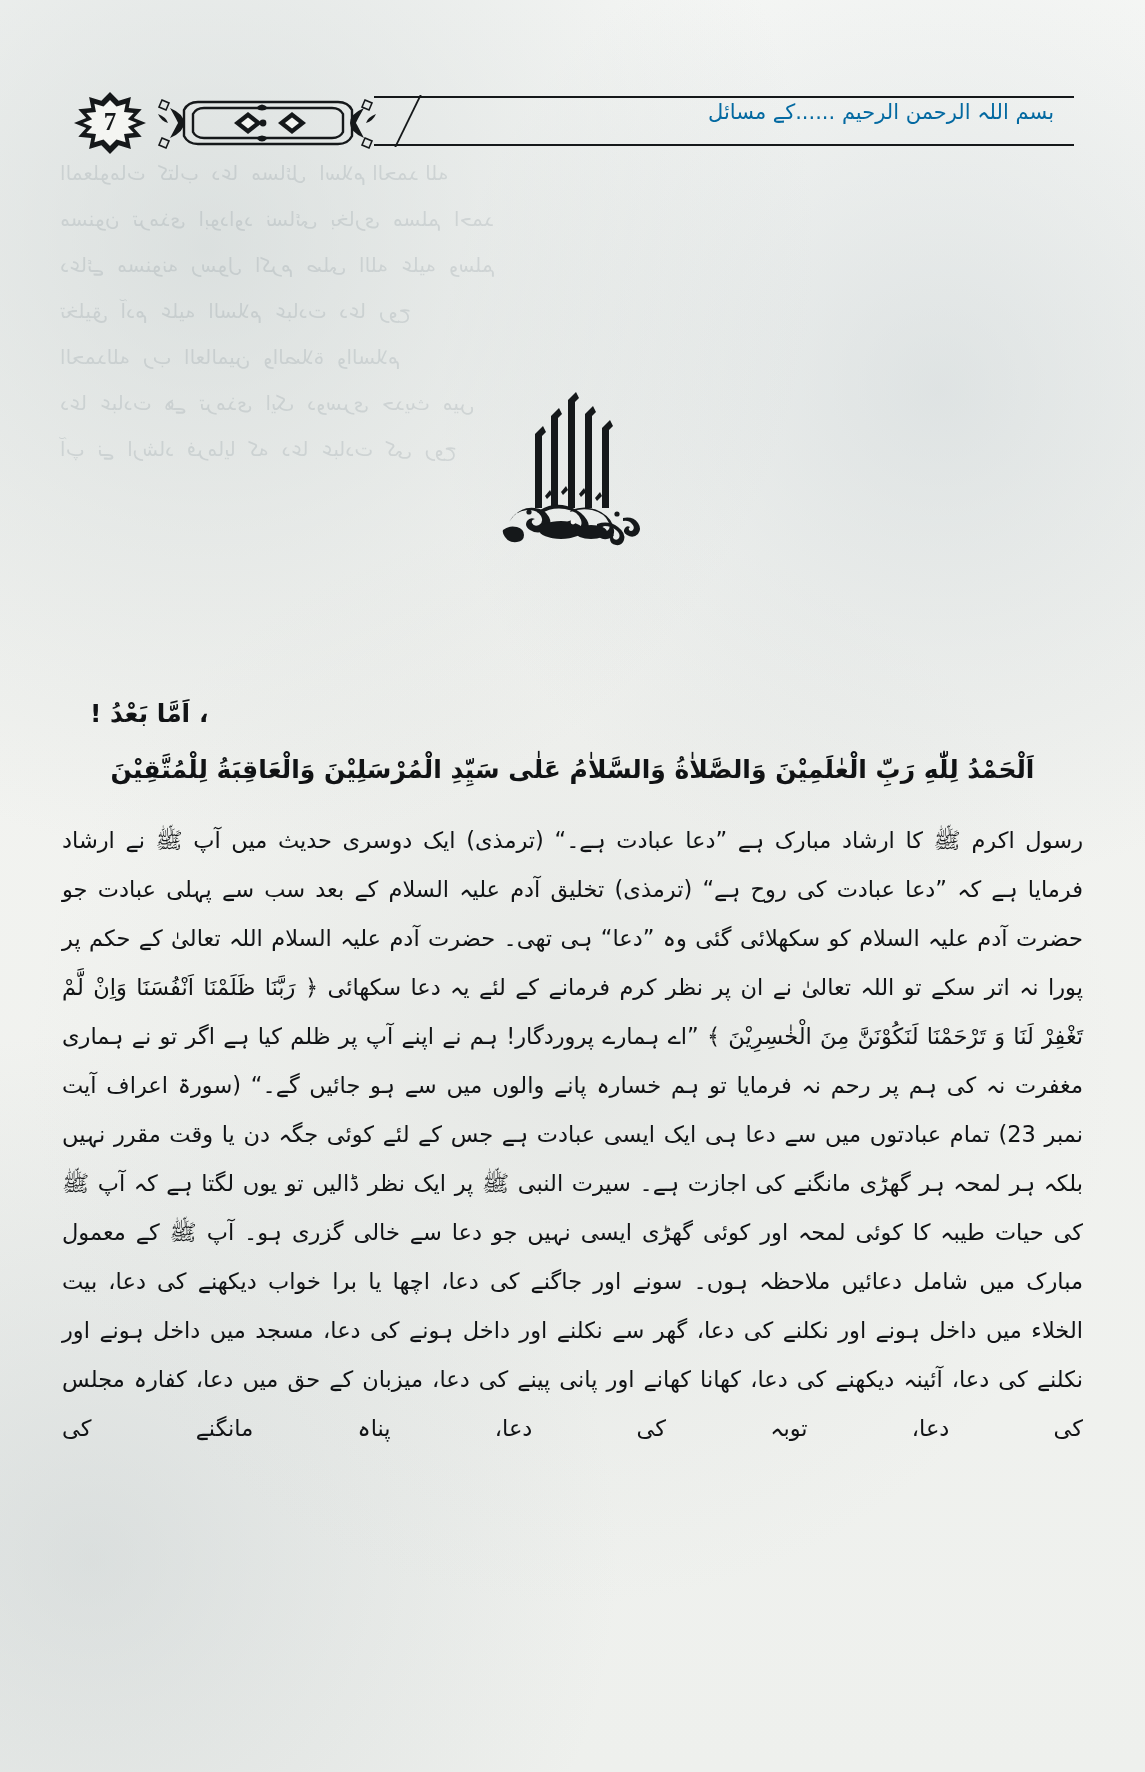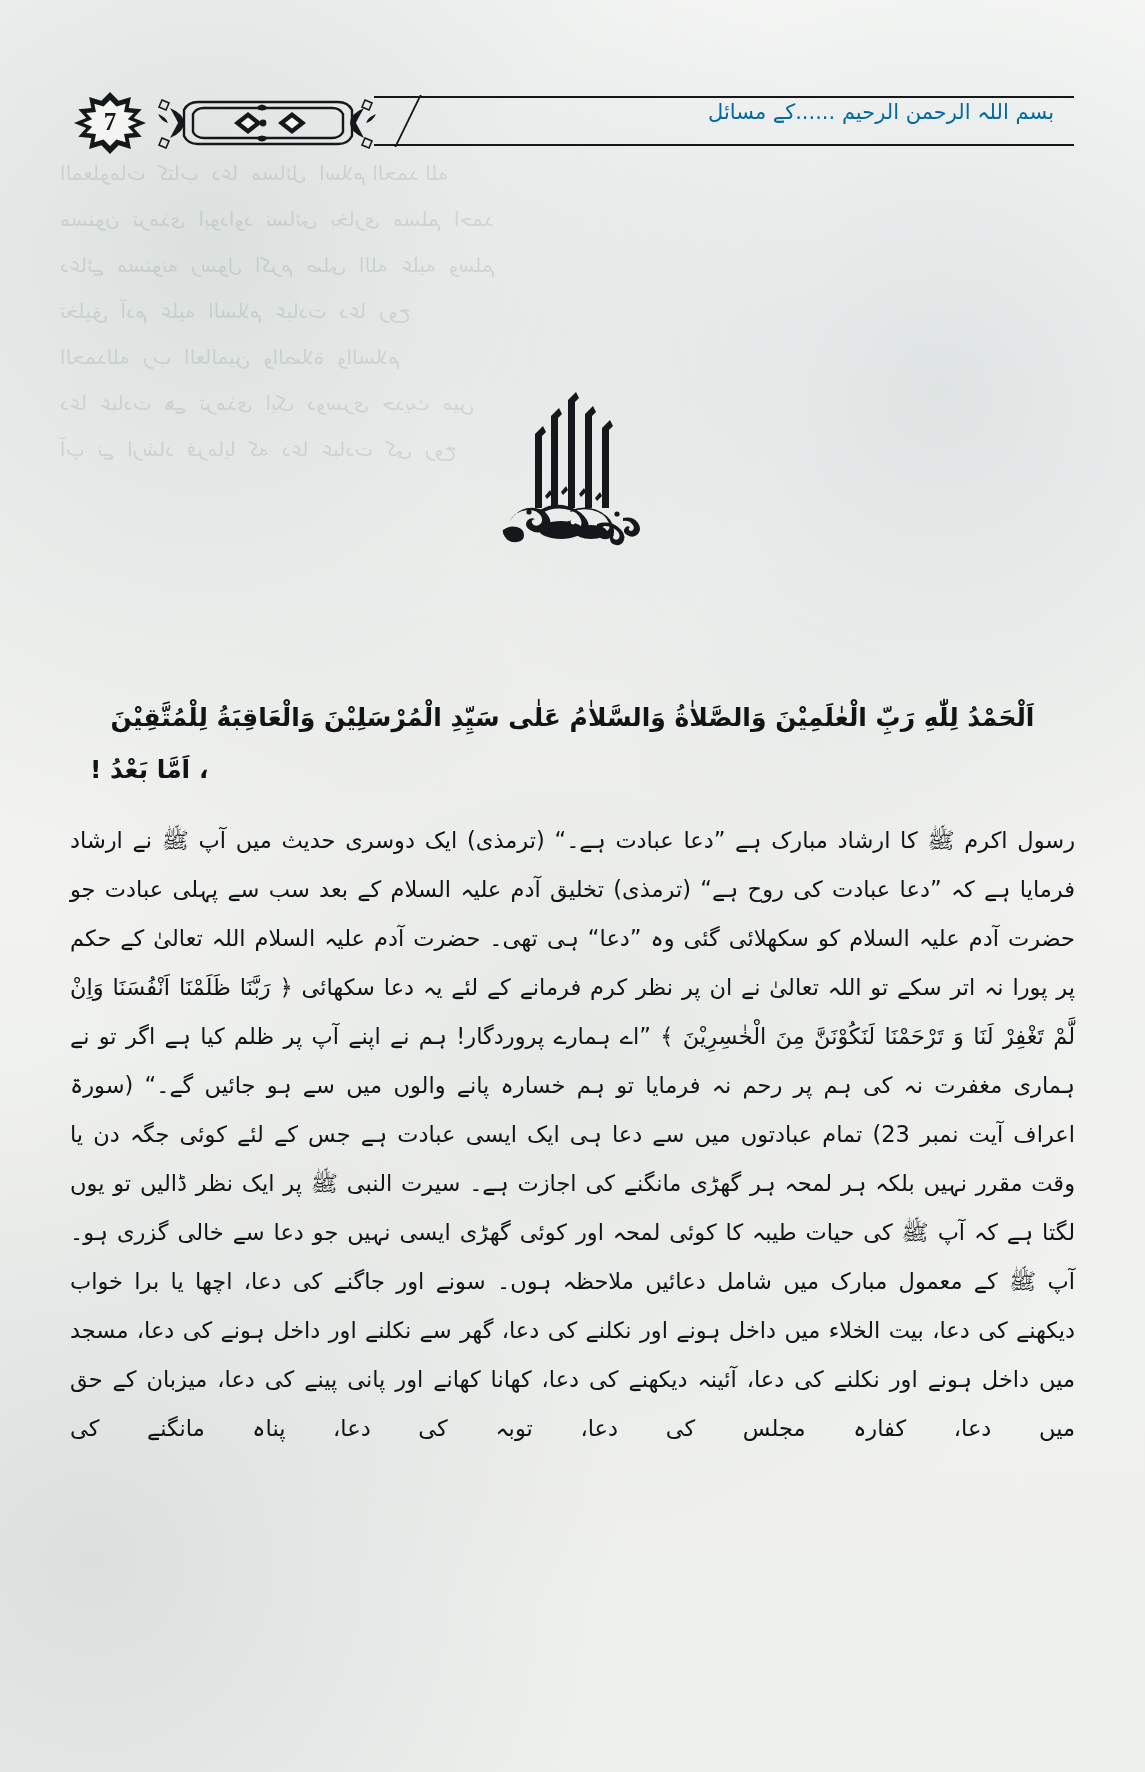--- a/index.html
+++ b/index.html
@@ -187,21 +187,21 @@
     font-size: 22.5px;
     line-height: 49px;
     direction: rtl;
     text-align: justify;
     text-align-last: justify;
     margin-top: 18px;
     letter-spacing: 0px;
     word-spacing: 1px;
   }
   .urdu p {
-    margin: 8px;
+    margin: 0;
   }
 </style>
 </head>
 <body>
 
 <div class="page">
 
   <div class="paper-tint"></div>
 
   <div class="bleed" aria-hidden="true">المعلومات  كتاب  دعا  مسائل  اسلام الحمد لله
@@ -289,22 +289,22 @@
         <path d="M122 126 l5 -6 l2 4 l-5 5 Z"></path>
         <circle cx="56" cy="140" r="2.6"></circle>
         <circle cx="144" cy="142" r="2.6"></circle>
         <circle cx="100" cy="150" r="2.4" fill="#f4f5f2"></circle>
       </g>
     </svg>
   </div>
 
   <div class="body-block">
 
+    <div class="ar-line second">، اَمَّا بَعْدُ !</div>
+
     <div class="ar-line">اَلْحَمْدُ لِلّٰهِ رَبِّ الْعٰلَمِيْنَ وَالصَّلاٰةُ وَالسَّلاٰمُ عَلٰى سَيِّدِ الْمُرْسَلِيْنَ وَالْعَاقِبَةُ لِلْمُتَّقِيْنَ</div>
-
-    <div class="ar-line second">، اَمَّا بَعْدُ !</div>
 
     <div class="urdu">
       <p>رسول اکرم ﷺ کا ارشاد مبارک ہے ”دعا عبادت ہے۔“ (ترمذی) ایک دوسری حدیث میں آپ ﷺ نے ارشاد فرمایا ہے کہ ”دعا عبادت کی روح ہے“ (ترمذی) تخلیق آدم علیہ السلام کے بعد سب سے پہلی عبادت جو حضرت آدم علیہ السلام کو سکھلائی گئی وہ ”دعا“ ہی تھی۔ حضرت آدم علیہ السلام اللہ تعالیٰ کے حکم پر پورا نہ اتر سکے تو اللہ تعالیٰ نے ان پر نظر کرم فرمانے کے لئے یہ دعا سکھائی ﴿ رَبَّنَا ظَلَمْنَا اَنْفُسَنَا وَاِنْ لَّمْ تَغْفِرْ لَنَا وَ تَرْحَمْنَا لَنَكُوْنَنَّ مِنَ الْخٰسِرِيْنَ ﴾ ”اے ہمارے پروردگار! ہم نے اپنے آپ پر ظلم کیا ہے اگر تو نے ہماری مغفرت نہ کی ہم پر رحم نہ فرمایا تو ہم خسارہ پانے والوں میں سے ہو جائیں گے۔“ (سورۃ اعراف آیت نمبر 23) تمام عبادتوں میں سے دعا ہی ایک ایسی عبادت ہے جس کے لئے کوئی جگہ دن یا وقت مقرر نہیں بلکہ ہر لمحہ ہر گھڑی مانگنے کی اجازت ہے۔ سیرت النبی ﷺ پر ایک نظر ڈالیں تو یوں لگتا ہے کہ آپ ﷺ کی حیات طیبہ کا کوئی لمحہ اور کوئی گھڑی ایسی نہیں جو دعا سے خالی گزری ہو۔ آپ ﷺ کے معمول مبارک میں شامل دعائیں ملاحظہ ہوں۔ سونے اور جاگنے کی دعا، اچھا یا برا خواب دیکھنے کی دعا، بیت الخلاء میں داخل ہونے اور نکلنے کی دعا، گھر سے نکلنے اور داخل ہونے کی دعا، مسجد میں داخل ہونے اور نکلنے کی دعا، آئینہ دیکھنے کی دعا، کھانا کھانے اور پانی پینے کی دعا، میزبان کے حق میں دعا، کفارہ مجلس کی دعا، توبہ کی دعا، پناہ مانگنے کی</p>
     </div>
   </div>
 
 </div>
 
 </body></html>

